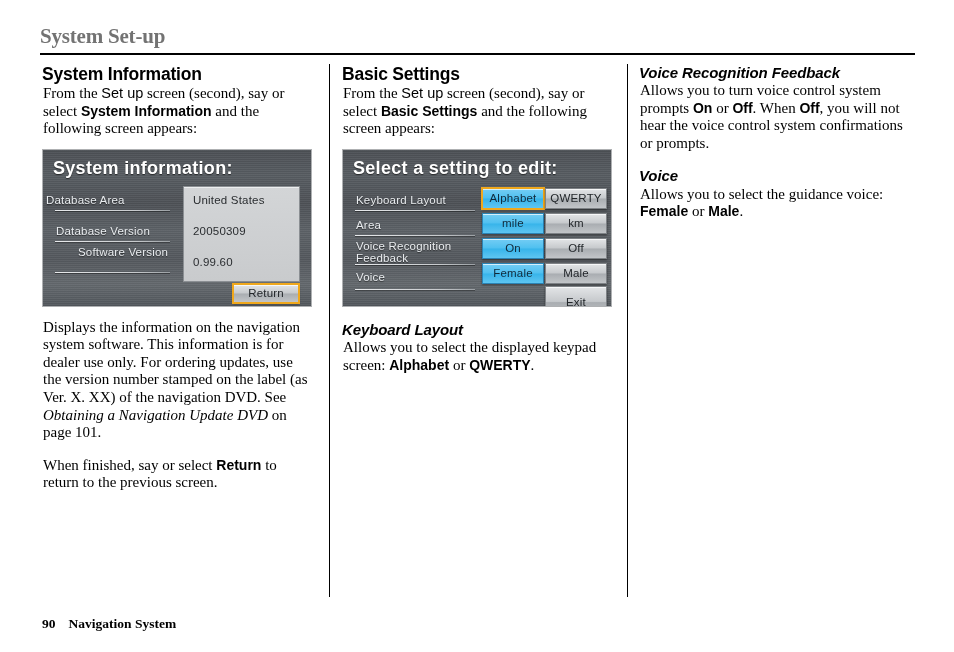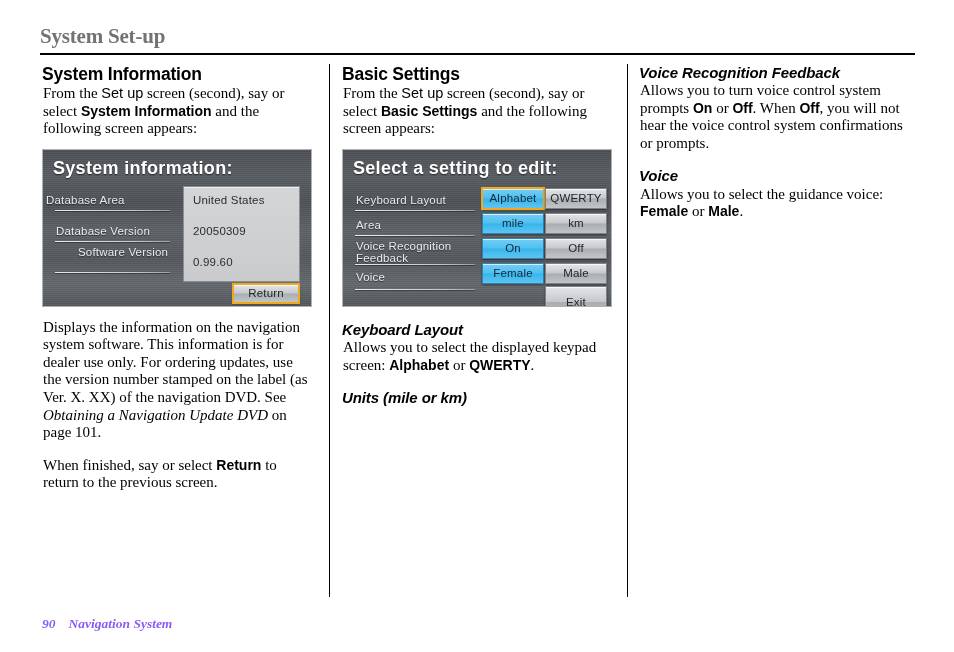--- a/index.html
+++ b/index.html
@@ -191,22 +191,21 @@
   }
 
   
   .footer {
     position: absolute;
     left: 42px;
     bottom: 20px;
     font-family: "Liberation Serif", serif;
     font-weight: bold;
     font-size: 13.5px;
-    color: #8b5cf6;
-    font-style: italic;
+    color: #000000;
   }
   .footer .pg { margin-right: 13px; }
 </style>
 </head>
 <body>
 
 <div class="page-title">System Set-up</div>
 <div class="title-rule"></div>
 
 <div class="col-divider d1"></div>
@@ -275,21 +274,20 @@
       <div class="ns-btn blue" style="left:139px; top:113px; width:62px; height:21px;">Female</div>
       <div class="ns-btn" style="left:202px; top:113px; width:62px; height:21px;">Male</div>
 
       <div class="ns-btn" style="left:202px; top:136px; width:62px; height:32px;">Exit</div>
     </div>
   </div>
 
   <h3 class="sub-head" style="margin-top:14px;">Keyboard Layout</h3>
   <p class="body"><span>Allows you to select the displayed keypad screen: </span><span class="b">Alphabet</span><span> or </span><span class="b">QWERTY</span><span>.</span></p>
 
-  <h3 class="sub-head" style="margin-top:15px;">Units (mile or km)</h3>
 </div>
 
 <div class="column col-3">
 
   <h3 class="sub-head">Voice Recognition Feedback</h3>
   <p class="body"><span>Allows you to turn voice control system prompts </span><span class="b">On</span><span> or </span><span class="b">Off</span><span>. When </span><span class="b">Off</span><span>, you will not hear the voice control system confirmations or prompts.</span></p>
 
   <h3 class="sub-head" style="margin-top:15px;">Voice</h3>
   <p class="body"><span>Allows you to select the guidance voice: </span><span class="b">Female</span><span> or </span><span class="b">Male</span><span>.</span></p>
 </div>

